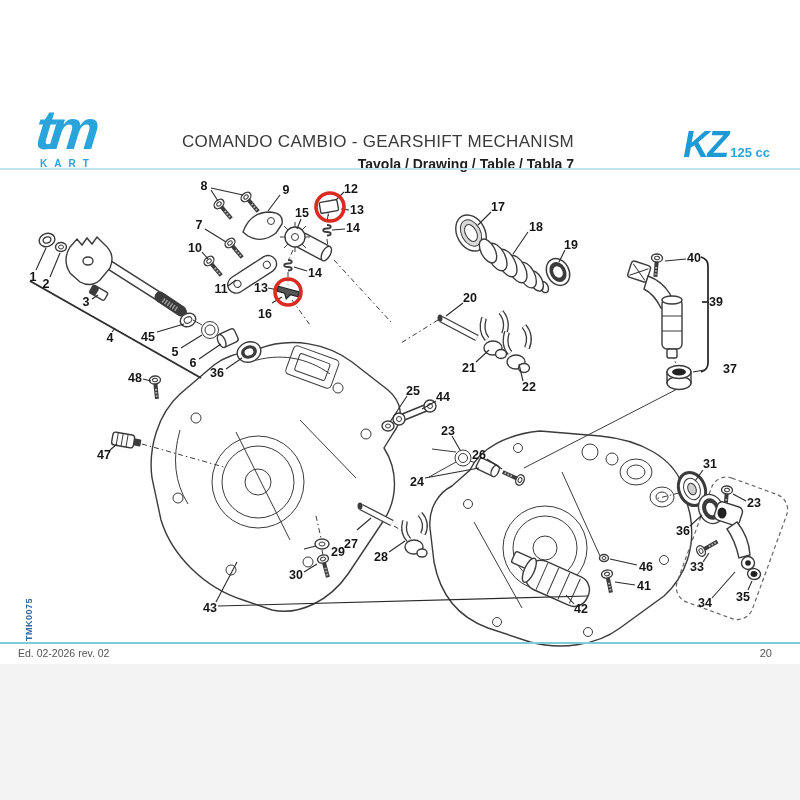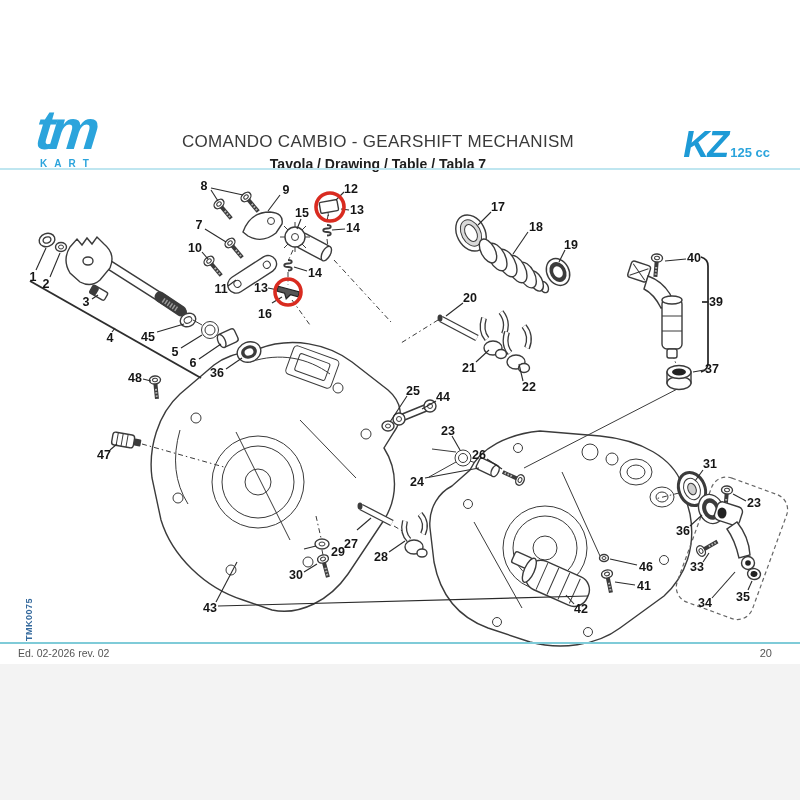--- a/index.html
+++ b/index.html
@@ -5,21 +5,21 @@
   html,body{margin:0;padding:0;}
   body{width:800px;height:800px;background:#fff;font-family:"Liberation Sans",sans-serif;}
   .page{position:relative;width:800px;height:800px;overflow:hidden;background:#fff;}
   .bottom-margin{position:absolute;left:0;right:0;top:664px;bottom:0;background:#f3f3f3;}
   
   .logo{position:absolute;left:36px;top:104px;color:#2ba4dc;}
   .logo-tm{font-size:56px;font-weight:bold;font-style:italic;letter-spacing:-5px;line-height:0.92;transform:skewX(-6deg);}
   .logo-kart{font-size:10px;font-weight:bold;letter-spacing:7px;margin-top:2px;margin-left:4px;}
   .titles{position:absolute;left:378px;top:132px;transform:translateX(-50%);text-align:center;white-space:nowrap;color:#3a3a3a;}
   .title{font-size:17px;letter-spacing:.3px;}
-  .subtitle{font-size:14px;font-weight:bold;margin-top:4px;color:#1e1e1e;}
+  .subtitle{font-size:14px;font-weight:bold;margin-top:4px;color:#1e1e1e;text-align:right;}
   .model{position:absolute;right:30px;top:124px;color:#1d9ad6;white-space:nowrap;}
   .model-kz{font-size:36px;font-weight:bold;font-style:italic;letter-spacing:-2px;}
   .model-cc{font-size:13px;font-weight:bold;color:#2ba4dc;margin-left:3px;}
   .hrule{position:absolute;left:0;right:0;top:168px;height:2px;background:#bfe6f0;}
   .frule{position:absolute;left:0;right:0;top:642px;height:2px;background:#7fcbd8;}
   .edition{position:absolute;left:18px;top:647px;font-size:10.5px;color:#555;}
   .pageno{position:absolute;right:28px;top:647px;font-size:11px;color:#555;}
   .doccode{position:absolute;left:24px;top:641px;font-size:9px;font-weight:bold;color:#33689c;
            transform:rotate(-90deg);transform-origin:left top;letter-spacing:.5px;}
   
@@ -433,21 +433,21 @@
       <div class="callout" style="left: 479px; top: 455px;">26</div>
       <div class="callout" style="left: 417px; top: 482px;">24</div>
       <div class="callout" style="left: 351px; top: 512px; margin-top: 32px;">27</div>
       <div class="callout" style="left: 381px; top: 557px;">28</div>
       <div class="callout" style="left: 296px; top: 552px; margin-left: 42px;">29</div>
       <div class="callout" style="left: 296px; top: 575px;">30</div>
       <div class="callout" style="left: 210px; top: 608px;">43</div>
       <div class="callout" style="left: 581px; top: 609px;">42</div>
       <div class="callout" style="left: 694px; top: 258px;">40</div>
       <div class="callout" style="left: 716px; top: 302px;">39</div>
-      <div class="callout" style="left: 712px; top: 369px;">37</div>
+      <div class="callout" style="left: 712px; top: 369px; padding-left: 36px;">37</div>
       <div class="callout" style="left: 710px; top: 464px;">31</div>
       <div class="callout" style="left: 754px; top: 503px;">23</div>
       <div class="callout" style="left: 683px; top: 531px;">36</div>
       <div class="callout" style="left: 697px; top: 567px;">33</div>
       <div class="callout" style="left: 705px; top: 603px;">34</div>
       <div class="callout" style="left: 743px; top: 597px;">35</div>
       <div class="callout" style="left: 646px; top: 567px;">46</div>
       <div class="callout" style="left: 644px; top: 586px;">41</div>
     </div>
 

